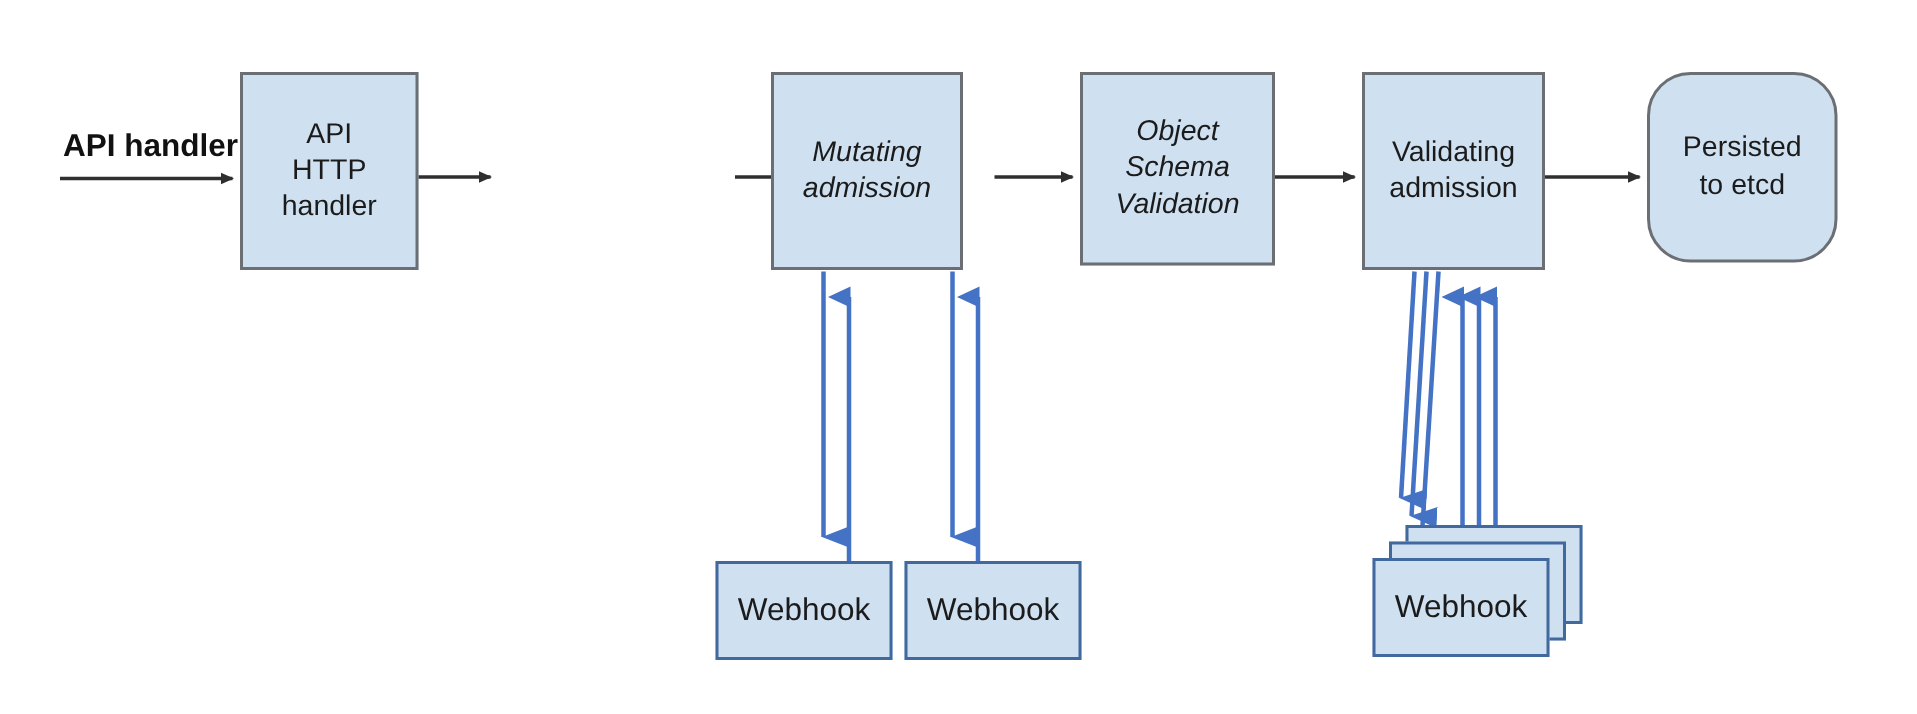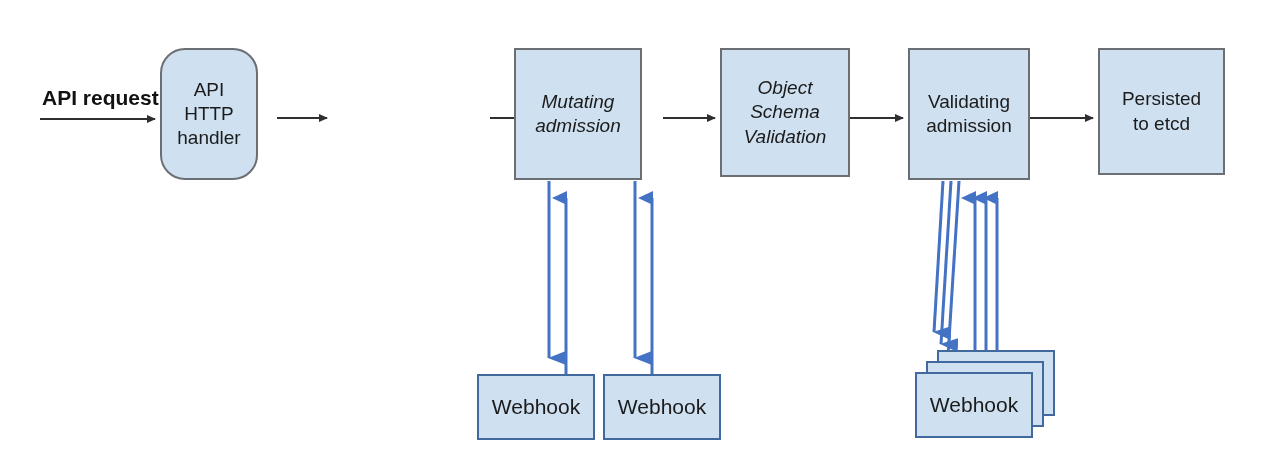--- a/index.html
+++ b/index.html
@@ -99,38 +99,38 @@
 
     <line x1="943" y1="181" x2="934" y2="332" stroke="#4472c4" stroke-width="3" marker-end="url(#arrow-blue-down)"></line>
     <line x1="951" y1="181" x2="941" y2="344" stroke="#4472c4" stroke-width="3" marker-end="url(#arrow-blue-down)"></line>
     <line x1="959" y1="181" x2="948" y2="356" stroke="#4472c4" stroke-width="3" marker-end="url(#arrow-blue-down)"></line>
 
     <line x1="975" y1="372" x2="975" y2="198" stroke="#4472c4" stroke-width="3" marker-end="url(#arrow-blue-up)"></line>
     <line x1="986" y1="361" x2="986" y2="198" stroke="#4472c4" stroke-width="3" marker-end="url(#arrow-blue-up)"></line>
     <line x1="997" y1="350" x2="997" y2="198" stroke="#4472c4" stroke-width="3" marker-end="url(#arrow-blue-up)"></line>
   </svg>
 
-  <div class="entry-label" style="left:42px; top:86px;">API request</div>
+  <div class="entry-label" style="left:42px; top:86px;">API handler</div>
 
-  <div class="stage-box" style="left:160px; top:48px; width:98px; height:132px;border-radius:25px;">API
+  <div class="stage-box" style="left:160px; top:48px; width:119px; height:132px;">API
 HTTP
 handler</div>
 
 
   <div class="stage-box" style="left:514px; top:48px; width:128px; height:132px;font-style:italic;">Mutating
 admission</div>
 
   <div class="stage-box" style="left:720px; top:48px; width:130px; height:129px;font-style:italic;">Object
 Schema
 Validation</div>
 
   <div class="stage-box" style="left:908px; top:48px; width:122px; height:132px;">Validating
 admission</div>
 
-  <div class="stage-box" style="left:1098px; top:48px; width:127px; height:127px;">Persisted
+  <div class="stage-box" style="left:1098px; top:48px; width:127px; height:127px;border-radius:29px;">Persisted
 to etcd</div>
 
   <div class="webhook-box" style="left:477px; top:374px; width:118px; height:66px;">Webhook</div>
 
   <div class="webhook-box" style="left:603px; top:374px; width:118px; height:66px;">Webhook</div>
 
   <div class="webhook-stack-back" style="left:937px; top:350px; width:118px; height:66px;"></div>
   <div class="webhook-stack-back" style="left:926px; top:361px; width:118px; height:66px;"></div>
   <div class="webhook-box" style="left:915px; top:372px; width:118px; height:66px;">Webhook</div>
 

